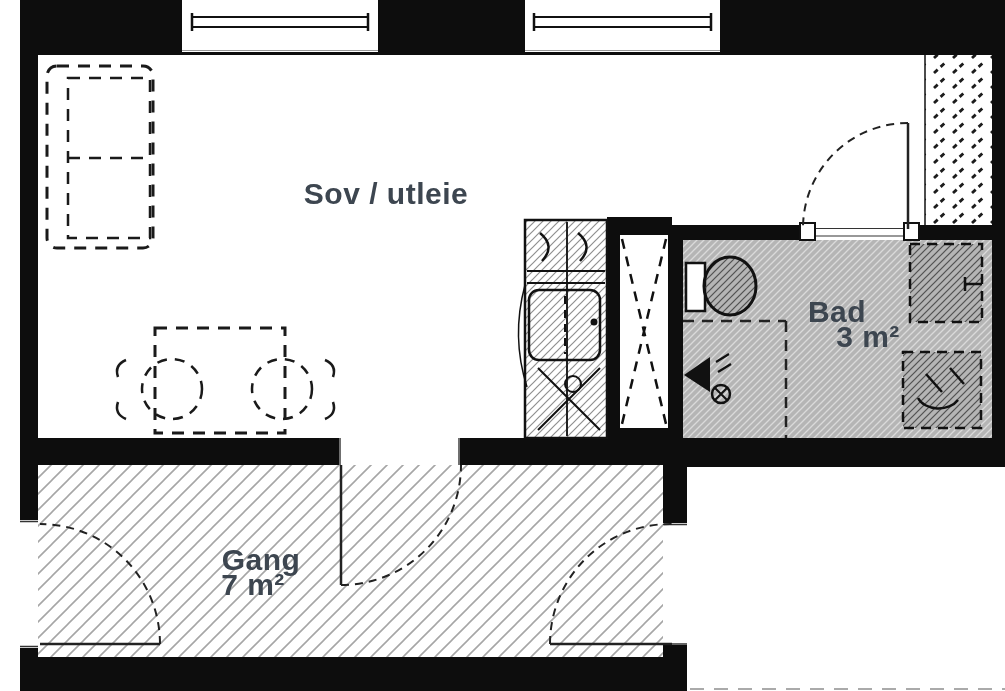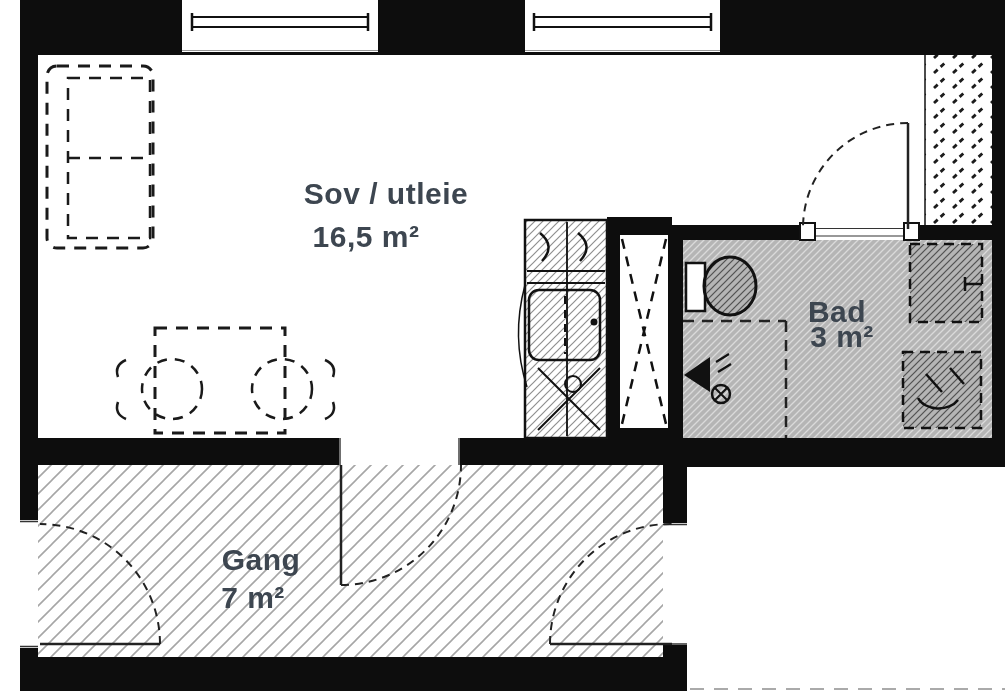--- a/index.html
+++ b/index.html
@@ -162,18 +162,17 @@
   <g>
     <rect x="883" y="352" width="78" height="76" fill="url(#fixtureHatch)" stroke="#111" stroke-width="2.5" stroke-dasharray="10 7"></rect>
     <path d="M906,374 l16,18 M930,368 l14,16" stroke="#111" stroke-width="2.5"></path>
     <path d="M898,398 a22,16 0 0 0 40,2" stroke="#111" stroke-width="2.5" fill="none"></path>
   </g>
 
   <line x1="670" y1="689" x2="1005" y2="689" stroke="#aaa" stroke-width="2" stroke-dasharray="14 10"></line>
 </svg>
 
   <div class="room-label" style="left:366px;top:194px">Sov / utleie</div>
-  <div class="room-label" style="left:346px;top:237px">16,5 m²</div>
   <div class="room-label" style="left:817px;top:312px">Bad</div>
-  <div class="room-label" style="left:822px;top:337px">3 m²</div>
+  <div class="room-label" style="left:848px;top:337px">3 m²</div>
   <div class="room-label" style="left:241px;top:560px">Gang</div>
-  <div class="room-label" style="left:233px;top:598px">7 m²</div>
+  <div class="room-label" style="left:233px;top:585px">7 m²</div>
 </div>
 
 </body></html>

